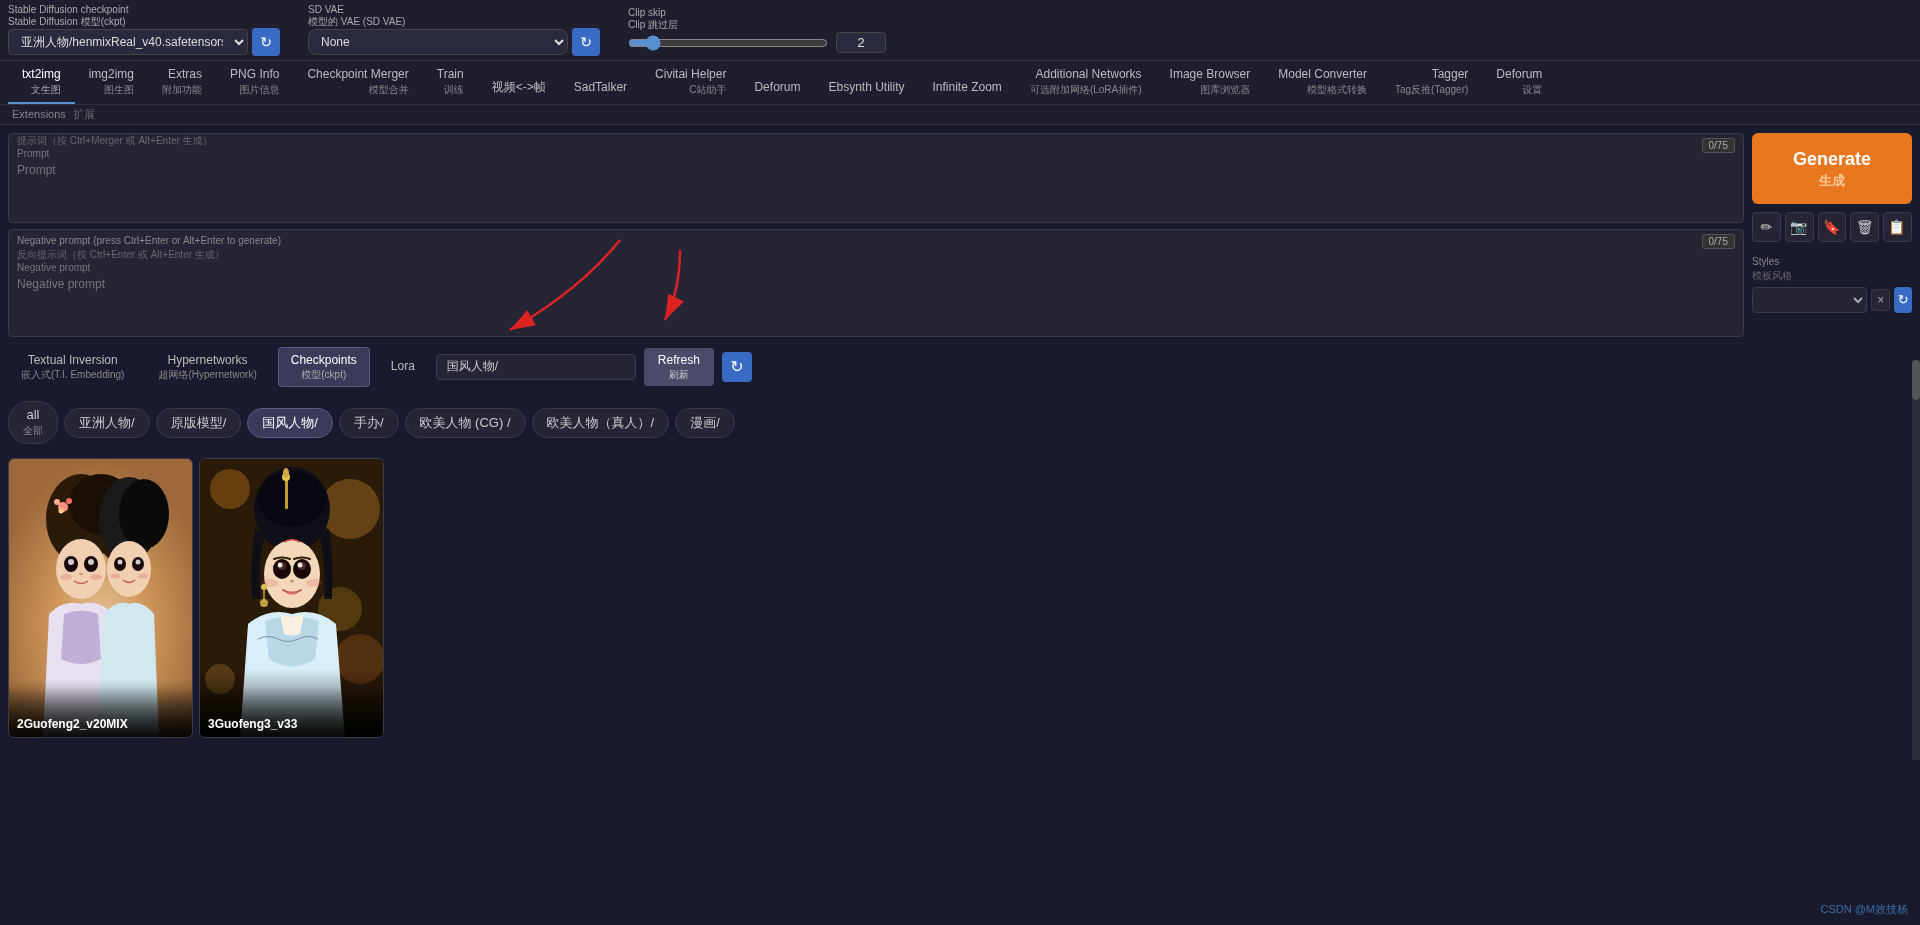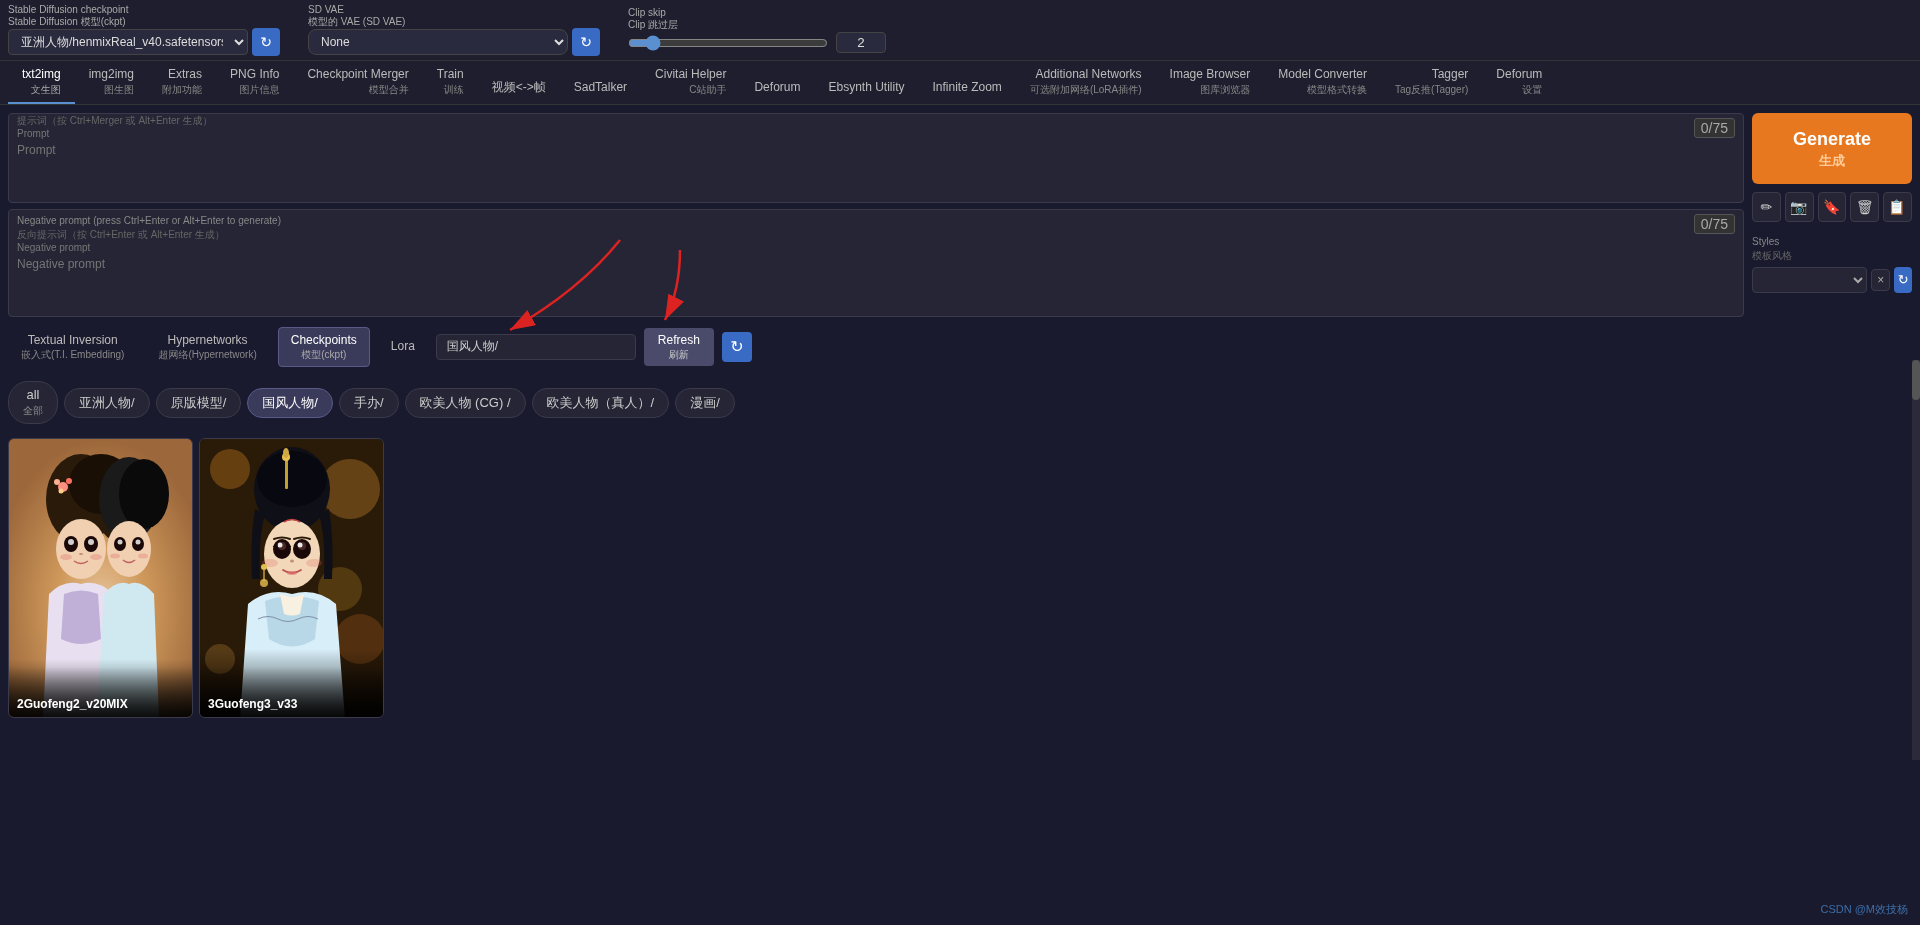--- a/index.html
+++ b/index.html
@@ -191,21 +191,21 @@
       font-family: inherit;
     }
     .token-count {
       position: absolute;
       top: 4px;
       right: 8px;
       background: #333;
       border: 1px solid #555;
       padding: 1px 6px;
       border-radius: 3px;
-      font-size: 14px;
+      font-size: 10px;
       color: #aaa;
     }
 
     
     .model-tabs-row {
       display: flex;
       align-items: center;
       gap: 8px;
       padding: 4px 0;
     }
@@ -524,20 +524,24 @@
     <div class="nav-tab">
       <span>Tagger</span>
       <span class="tab-sub">Tag反推(Tagger)</span>
     </div>
     <div class="nav-tab">
       <span>Deforum</span>
       <span class="tab-sub">设置</span>
     </div>
   </div>
 
+  <div class="ext-row">
+    <span class="ext-label">Extensions</span>
+    <span class="ext-label" style="color:#666; margin-left:4px;">扩展</span>
+  </div>
 
   <div class="main-content">
 
     <div class="left-panel">
 
       <div class="prompt-section">
         <div class="token-count">0/75</div>
         <div class="prompt-sublabel">提示词（按 Ctrl+Merger 或 Alt+Enter 生成）</div>
         <div class="prompt-sublabel" style="color:#777;">Prompt</div>
         <textarea class="prompt-textarea" placeholder="Prompt" style=""></textarea>

